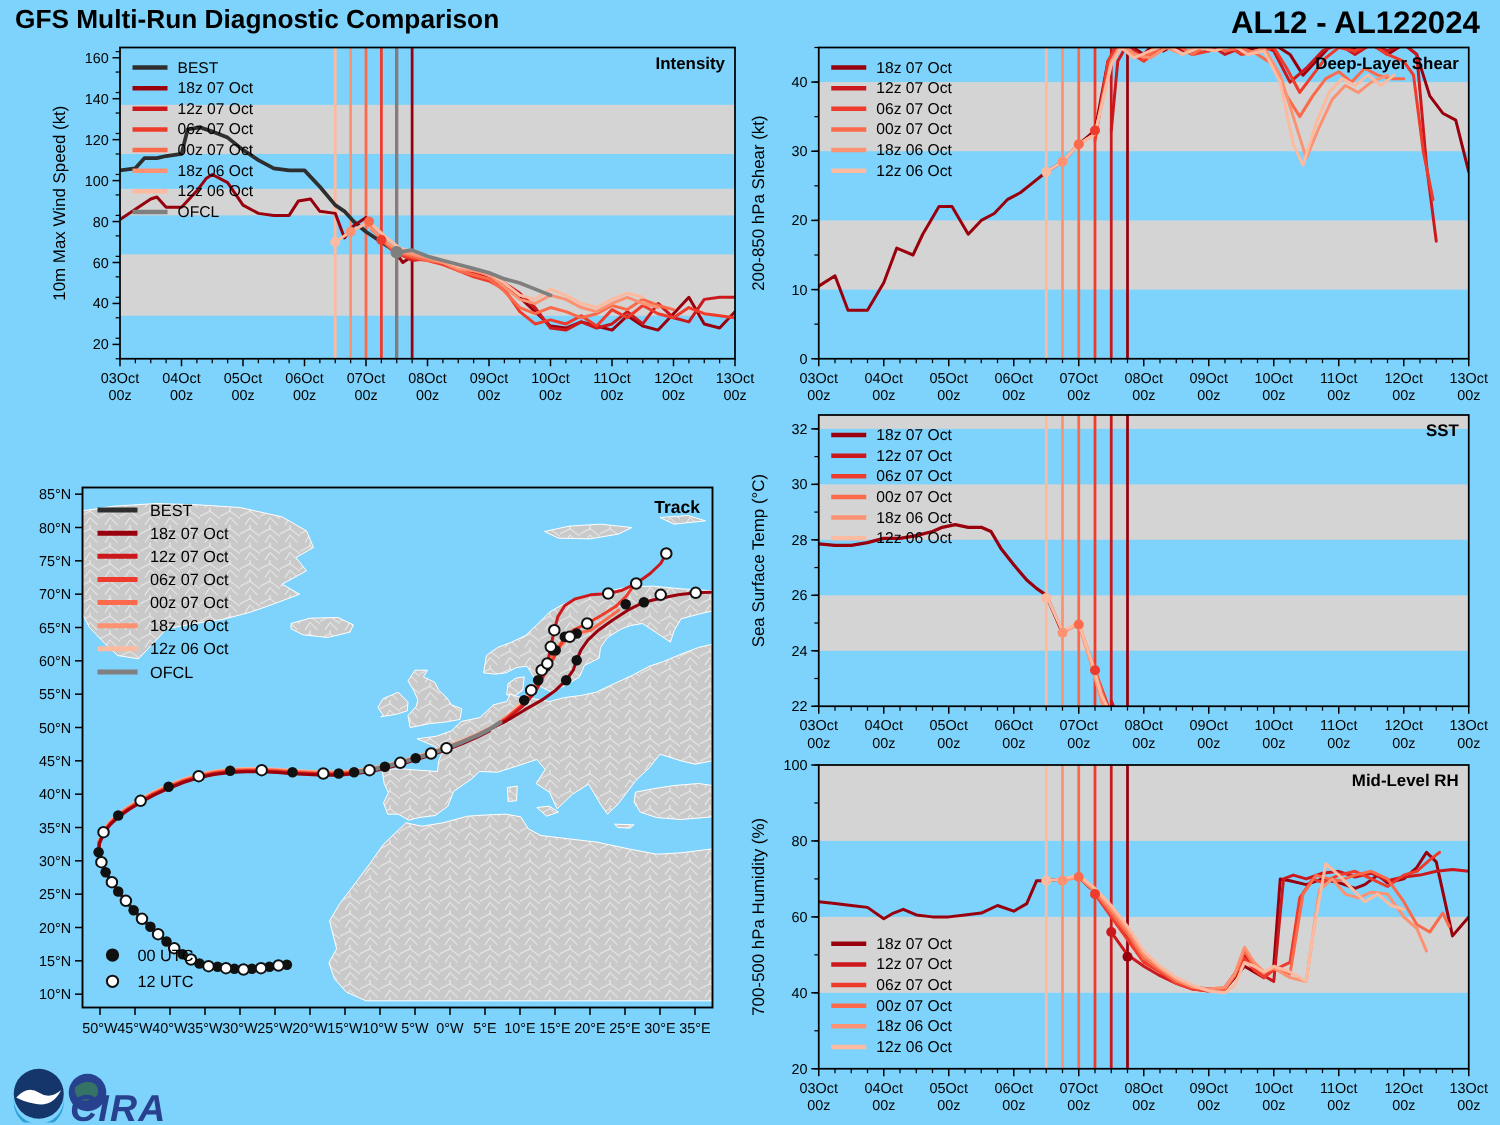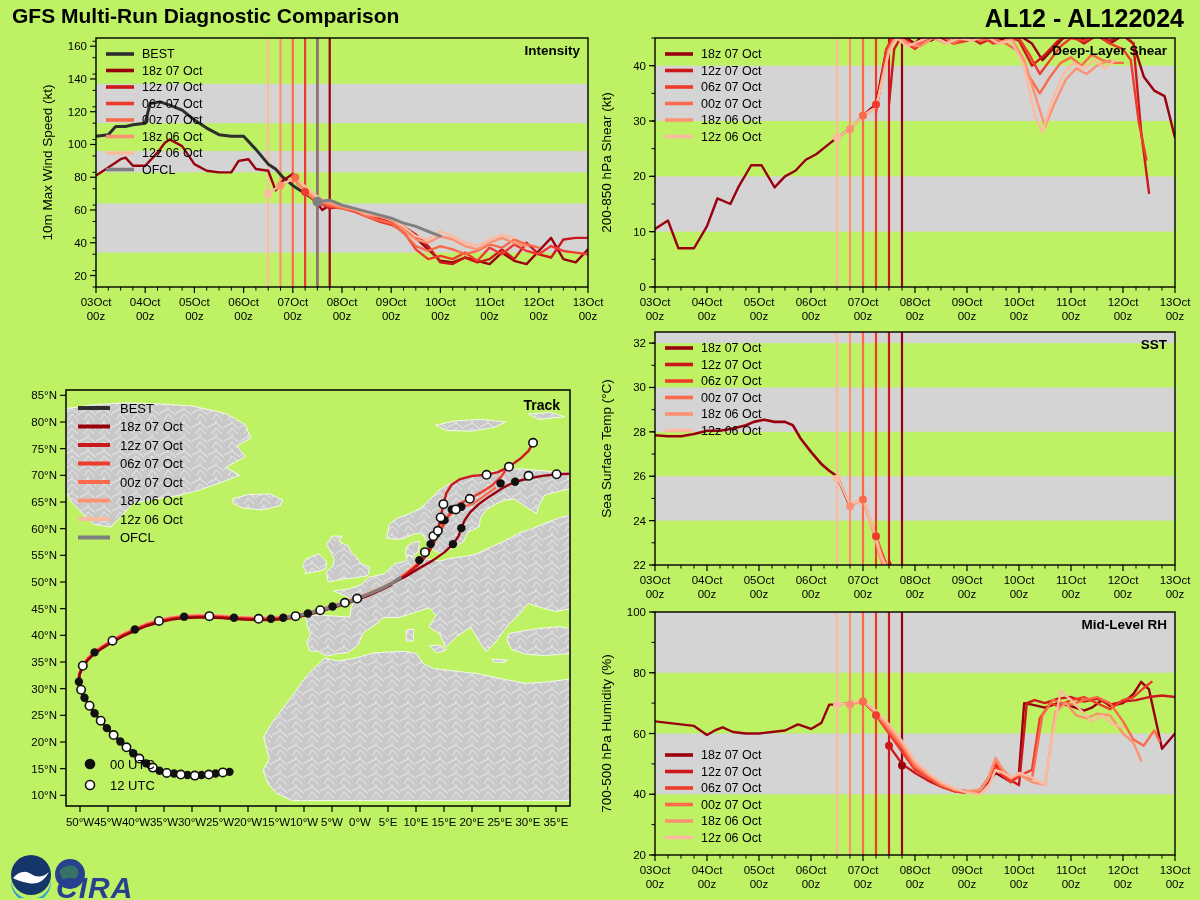--- a/index.html
+++ b/index.html
@@ -1,16 +1,16 @@
 <!DOCTYPE html>
 <html><head>
 <meta charset="utf-8">
 <style>
   html,body{margin:0;padding:0;background:#fff;}
-  .page{position:relative;width:1200px;height:900px;background:#bef264;
+  .page{position:relative;width:1200px;height:900px;background:#7dd3fc;
         font-family:"Liberation Sans",sans-serif;overflow:hidden;}
   .title-left{position:absolute;left:12px;top:4px;font-size:21px;font-weight:bold;color:#000;}
   .title-right{position:absolute;right:16px;top:4px;font-size:25px;font-weight:bold;color:#000;}
   #charts{position:absolute;left:0;top:0;}
   .logos{position:absolute;left:8px;top:852px;width:180px;height:46px;}
   .cira-text{font-size:30px;font-weight:bold;font-style:italic;color:#27418e;
              position:absolute;left:48px;top:4px;letter-spacing:1px;margin-top:15px;}
 </style>
 </head>
 <body>

